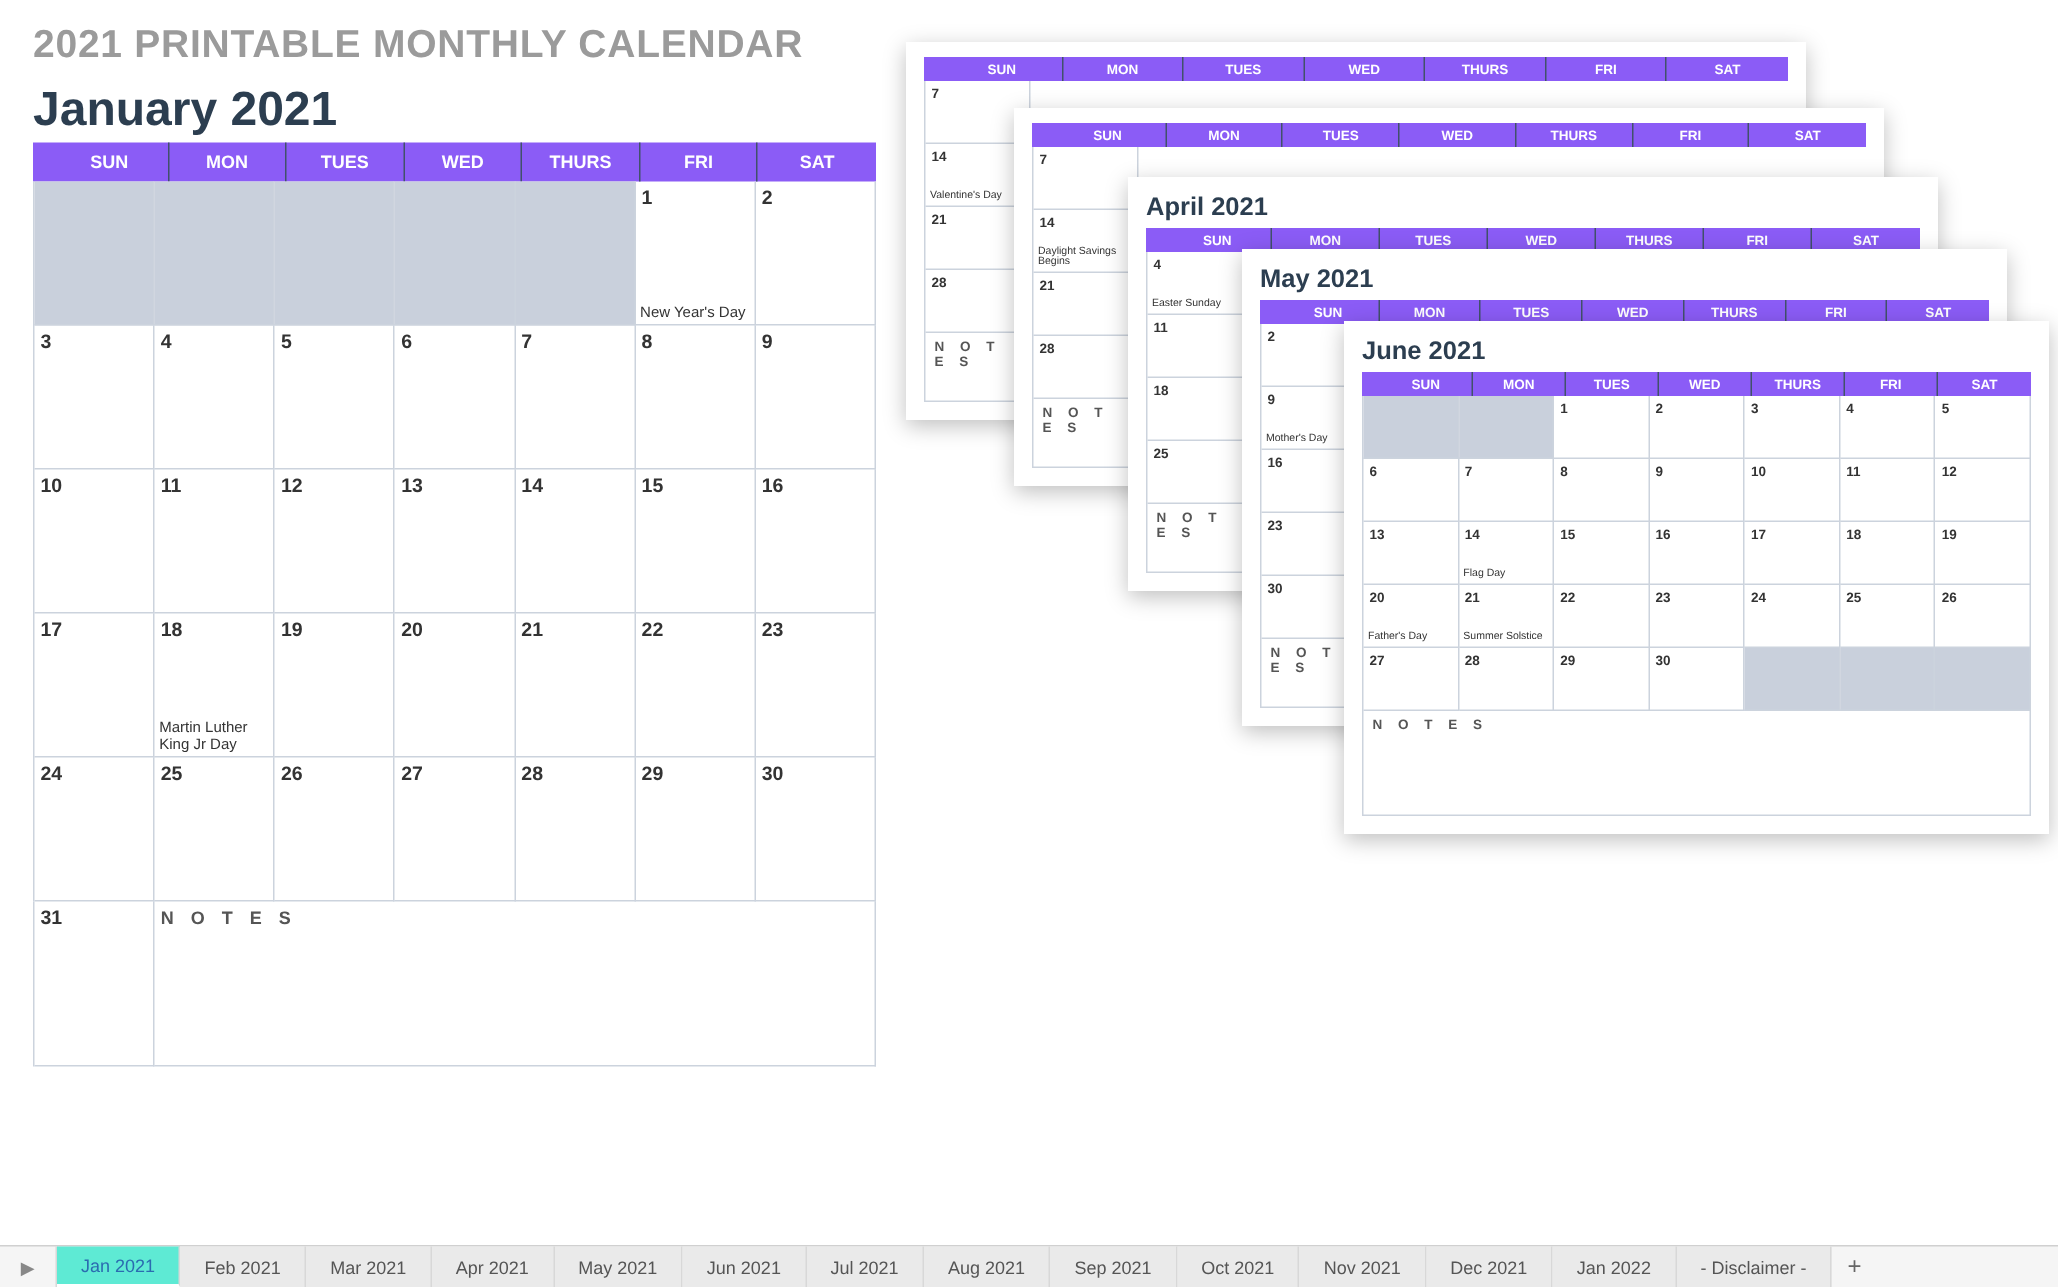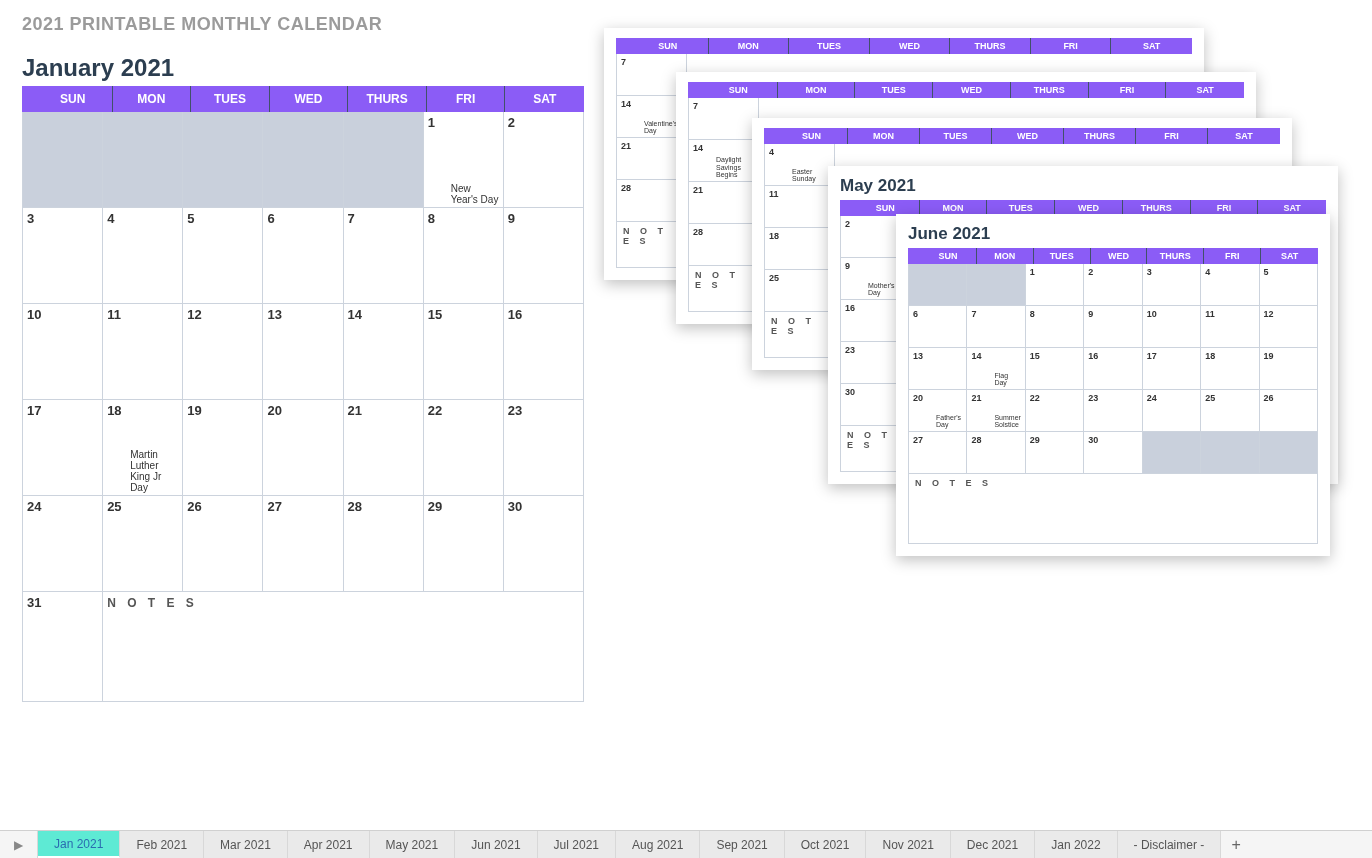--- a/index.html
+++ b/index.html
@@ -7,21 +7,21 @@
     font-family: "Century Gothic", "Futura", Arial, sans-serif;
     background: #fff;
     width: 1372px;
     height: 858px;
     position: relative;
     overflow: hidden;
   }
   .doc-title {
     position: absolute;
     top: 14px; left: 22px;
-    font-size: 18px;
+    font-size: 26px;
     font-weight: bold;
     color: #9b9b9b;
     letter-spacing: 0.5px;
   }
   .month-title {
     font-size: 23px;
     font-weight: bold;
     color: #2c3e50;
     padding-bottom: 4px;
   }
@@ -62,21 +62,20 @@
     font-size: 11px;
     font-weight: bold;
     color: #333;
   }
   .cell .evt {
     position: absolute;
     bottom: 2px; left: 3px; right: 3px;
     font-size: 8px;
     color: #333;
     line-height: 1.1;
-    margin-left: 24px;
   }
   .cell.pad { background: #c9d0dc; }
   .notes-row {
     display: grid;
     grid-template-columns: 1fr 6fr;
     border-left: 1px solid #ccd3dd;
   }
   .notes-row .cell { min-height: 60px; }
   .notes-label {
     font-size: 10px;
@@ -96,21 +95,21 @@
     letter-spacing: 4px;
     color: #555;
   }
 
   
   .main-cal {
     position: absolute;
     top: 54px; left: 22px;
     width: 562px;
   }
-  .main-cal .month-title { font-size: 24px; }
+  .main-cal .month-title { font-size: 32px; }
   .main-cal .cal-head div { font-size: 12px; padding: 6px 0; }
   .main-cal .cell { min-height: 96px; }
   .main-cal .cell .num { font-size: 13px; }
   .main-cal .cell .evt { font-size: 10px; }
   .main-cal .notes-row .cell { min-height: 110px; }
   .main-cal .notes-label { font-size: 12px; min-height: 110px; }
 
   
   .tabbar {
     position: absolute;
@@ -336,20 +335,21 @@
         <div class="cell" style="width: 70px;">
           <div class="num">21</div>
         </div>
         <div class="cell" style="width: 70px;">
           <div class="num">28</div>
         </div>
       </div>
       <div class="notes-full" style="width: 70px;">N O T E S</div>
     </div>
     <div class="cal-card small" style="top: 118px; left: 752px; width: 540px; z-index: 12;">
+      <div class="month-title">April 2021</div>
       <div class="cal-head">
         <div>SUN</div>
         <div>MON</div>
         <div>TUES</div>
         <div>WED</div>
         <div>THURS</div>
         <div>FRI</div>
         <div>SAT</div>
       </div>
       <div style="border-left: 1px solid rgb(204, 211, 221);">
@@ -393,21 +393,21 @@
         </div>
         <div class="cell" style="width: 70px;">
           <div class="num">23</div>
         </div>
         <div class="cell" style="width: 70px;">
           <div class="num">30</div>
         </div>
       </div>
       <div class="notes-full" style="width: 70px;">N O T E S</div>
     </div>
-    <div class="cal-card small" style="top: 214px; left: 896px; width: 434px; z-index: 14;">
+    <div class="cal-card small" style="top: 214px; left: 896px; width: 470px; z-index: 14;">
       <div class="month-title">June 2021</div>
       <div class="cal-head">
         <div>SUN</div>
         <div>MON</div>
         <div>TUES</div>
         <div>WED</div>
         <div>THURS</div>
         <div>FRI</div>
         <div>SAT</div>
       </div>

